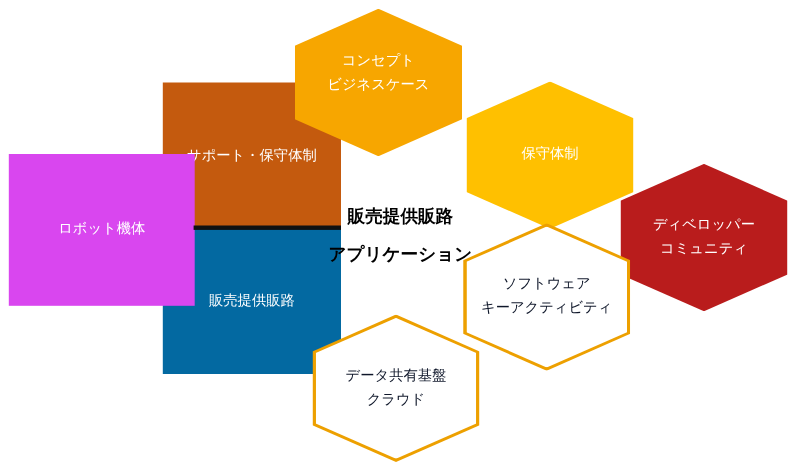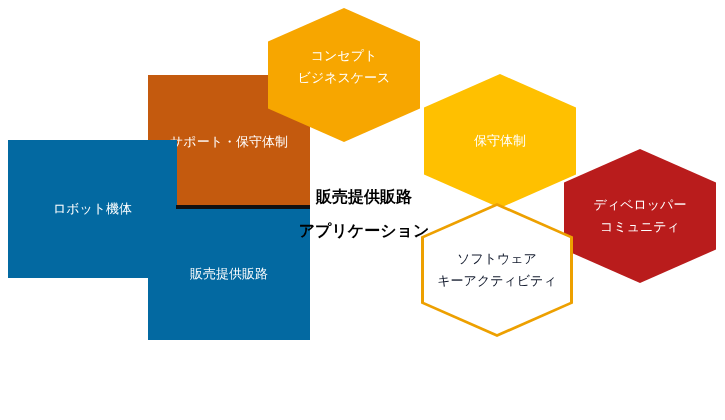--- a/index.html
+++ b/index.html
@@ -19,21 +19,21 @@
   
   .block {
     position: absolute;
     display: flex;
     align-items: center;
     justify-content: center;
     text-align: center;
   }
   .block-robot {
     left: 8px; top: 140px; width: 169px; height: 138px;
-    background: #0369a1; z-index: 3;
+    background: #d946ef; z-index: 3;
   }
   .block-support {
     left: 148px; top: 75px; width: 162px; height: 133px;
     background: #C45A0E; z-index: 2;
   }
   .block-sales {
     left: 148px; top: 208px; width: 162px; height: 132px;
     background: #0369a1; z-index: 2;
   }
 
@@ -138,20 +138,27 @@
   </div>
 
   <div class="hex hex-software">
     <div class="hex-inner"></div>
     <div class="shape-label dark">
       <span>ソフトウェア</span>
       <span>キーアクティビティ</span>
     </div>
   </div>
 
+  <div class="hex hex-datacloud">
+    <div class="hex-inner"></div>
+    <div class="shape-label dark">
+      <span>データ共有基盤</span>
+      <span>クラウド</span>
+    </div>
+  </div>
 
   <div class="divider-line"></div>
 
   <div class="center-title">
     <span>販売提供販路</span>
     <span>アプリケーション</span>
   </div>
 
 </div>
 

